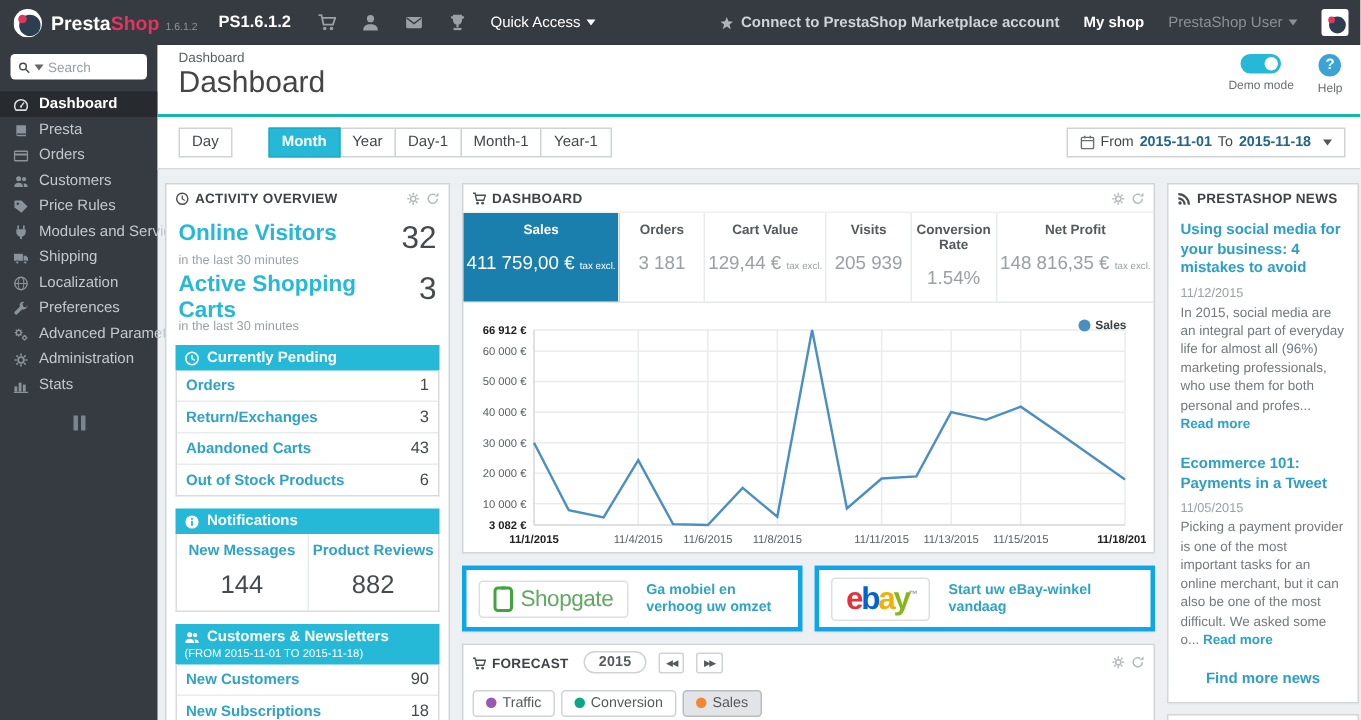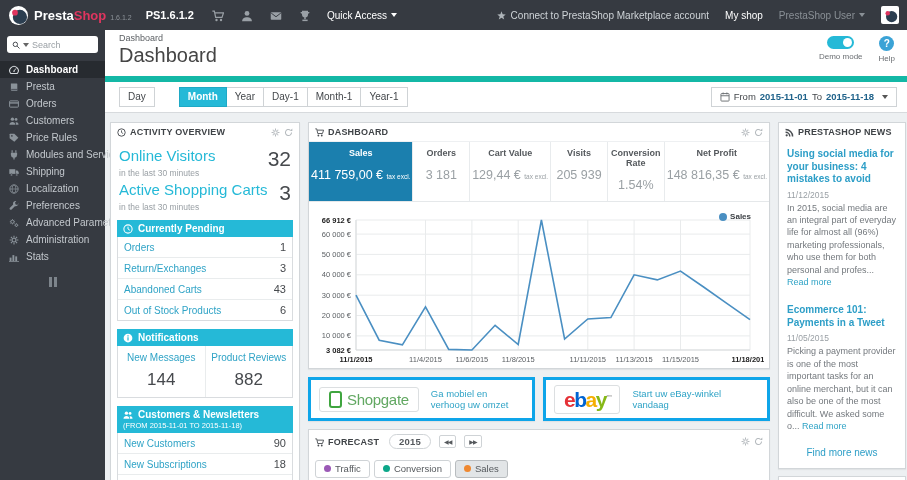--- a/index.html
+++ b/index.html
@@ -1,19 +1,19 @@
 <!DOCTYPE html>
 <html><head>
 <meta charset="utf-8">
 <style>
   * { margin:0; padding:0; box-sizing:border-box; }
   html,body { width:907px; height:480px; overflow:hidden; }
   body { font-family:"Liberation Sans","DejaVu Sans",sans-serif; background:#edf0f2; position:relative; font-size:11px; color:#444; }
   svg.ic { display:inline-block; vertical-align:middle; }
-  a { text-decoration:none; cursor:pointer; }
+  a { text-decoration:none; cursor:pointer;font-weight:bold; }
 
   
   .topbar { position:absolute; top:0; left:0; right:0; height:30px; background:#363a41; display:flex; align-items:center; padding:0 8px 0 9px; color:#fff; z-index:10; }
   .brand { display:flex; align-items:baseline; gap:4px; }
   .brand .b1 { font-size:13px; font-weight:bold; color:#fff; }
   .brand .b2 { font-size:13px; font-weight:bold; color:#e0355f; }
   .vsmall { font-size:7px; color:#8d9399; }
   .shopname { font-size:11px; font-weight:bold; color:#fff; margin-left:14px; }
   .tb-icons { display:flex; gap:17px; margin-left:18px; color:#9aa0a6; align-items:center; }
   .tb-icons .tbi { cursor:pointer; }
@@ -41,21 +41,21 @@
   .main { position:absolute; left:105px; top:30px; right:0; bottom:0; overflow:hidden; }
   .page-head { background:#fff; height:46px; padding:3px 0 0 14px; position:relative; }
   .bc { font-size:9px; color:#5b5f63; }
   .pg-title { font-size:20px; font-weight:400; color:#454545; margin-top:1px; }
   .head-right { position:absolute; right:12px; top:6px; display:flex; gap:16px; }
   .hr-item { display:flex; flex-direction:column; align-items:center; gap:3px; font-size:8px; color:#6a6e72; }
   .toggle { width:27px; height:13px; border-radius:7px; background:#25b9d7; position:relative; cursor:pointer; }
   .toggle .knob { position:absolute; right:2px; top:2px; width:9px; height:9px; background:#fff; border-radius:50%; }
   .help-c { width:15px; height:15px; border-radius:50%; background:#3ba3d6; color:#fff; font-size:10px; font-weight:bold; text-align:center; line-height:15px; cursor:pointer; }
 
-  .toolbar { background:#fff; border-top:6px solid #14b8a6; border-bottom:1px solid #d7dadd; height:37px; display:flex; align-items:center; padding:0 10px 0 15px; }
+  .toolbar { background:#fff; border-top:2px solid #14b8a6; border-bottom:1px solid #d7dadd; height:37px; display:flex; align-items:center; padding:0 10px 0 15px; }
   .btn-grp { display:flex; }
   .rbtn { border:1px solid #cfd3d6; background:#fff; color:#43474b; font-size:10px; padding:3px 8px 4px; margin-left:-1px; cursor:pointer; font-family:inherit; }
   .rbtn.act { background:#25b9d7; border-color:#1fa9c5; color:#fff; font-weight:bold; position:relative;margin-left:24px; }
   .date-btn { margin-left:auto; border:1px solid #cfd3d6; background:#fff; font-size:9.5px; color:#43474b; padding:3px 8px 4px; display:flex; gap:4px; align-items:center; cursor:pointer; font-family:inherit; }
   .date-btn b { color:#20638b; }
   .date-btn .car { color:#555; }
 
   .cols { display:flex; align-items:flex-start; padding:9px 4px 0 5px; gap:8px; }
   .col-l { width:190px; flex:0 0 auto; }
   .col-c { width:462px; flex:0 0 auto; }

